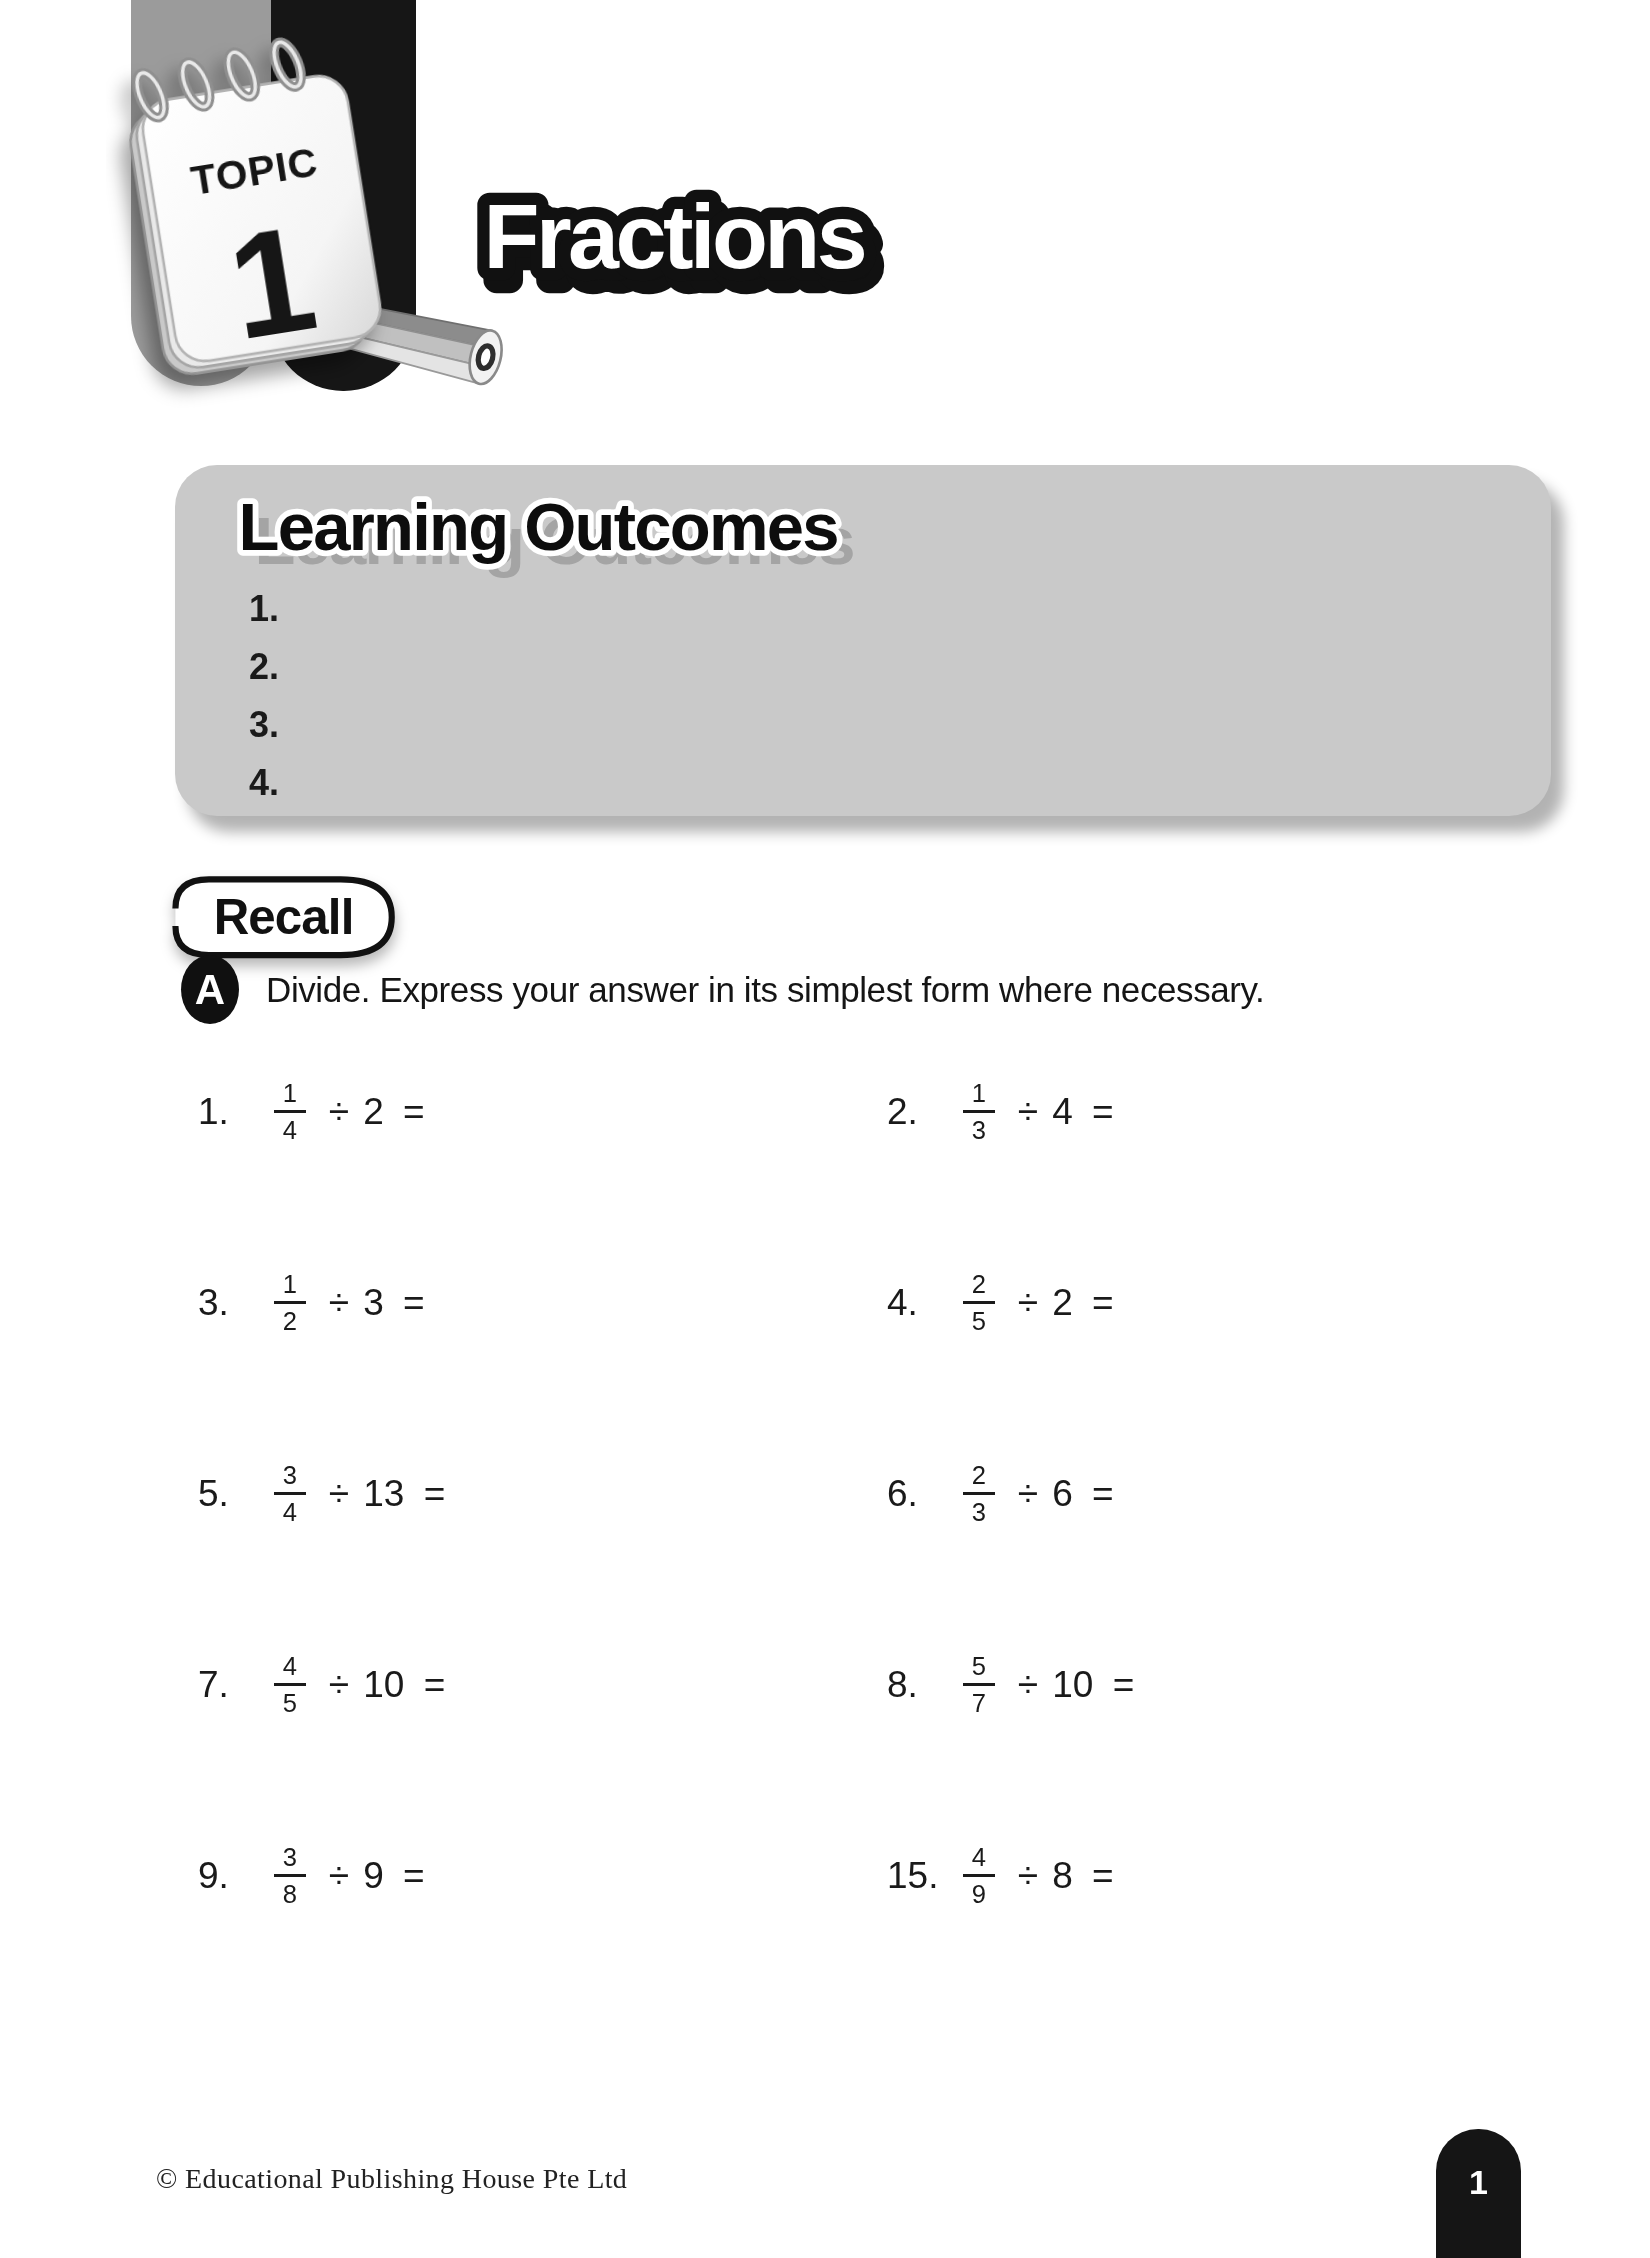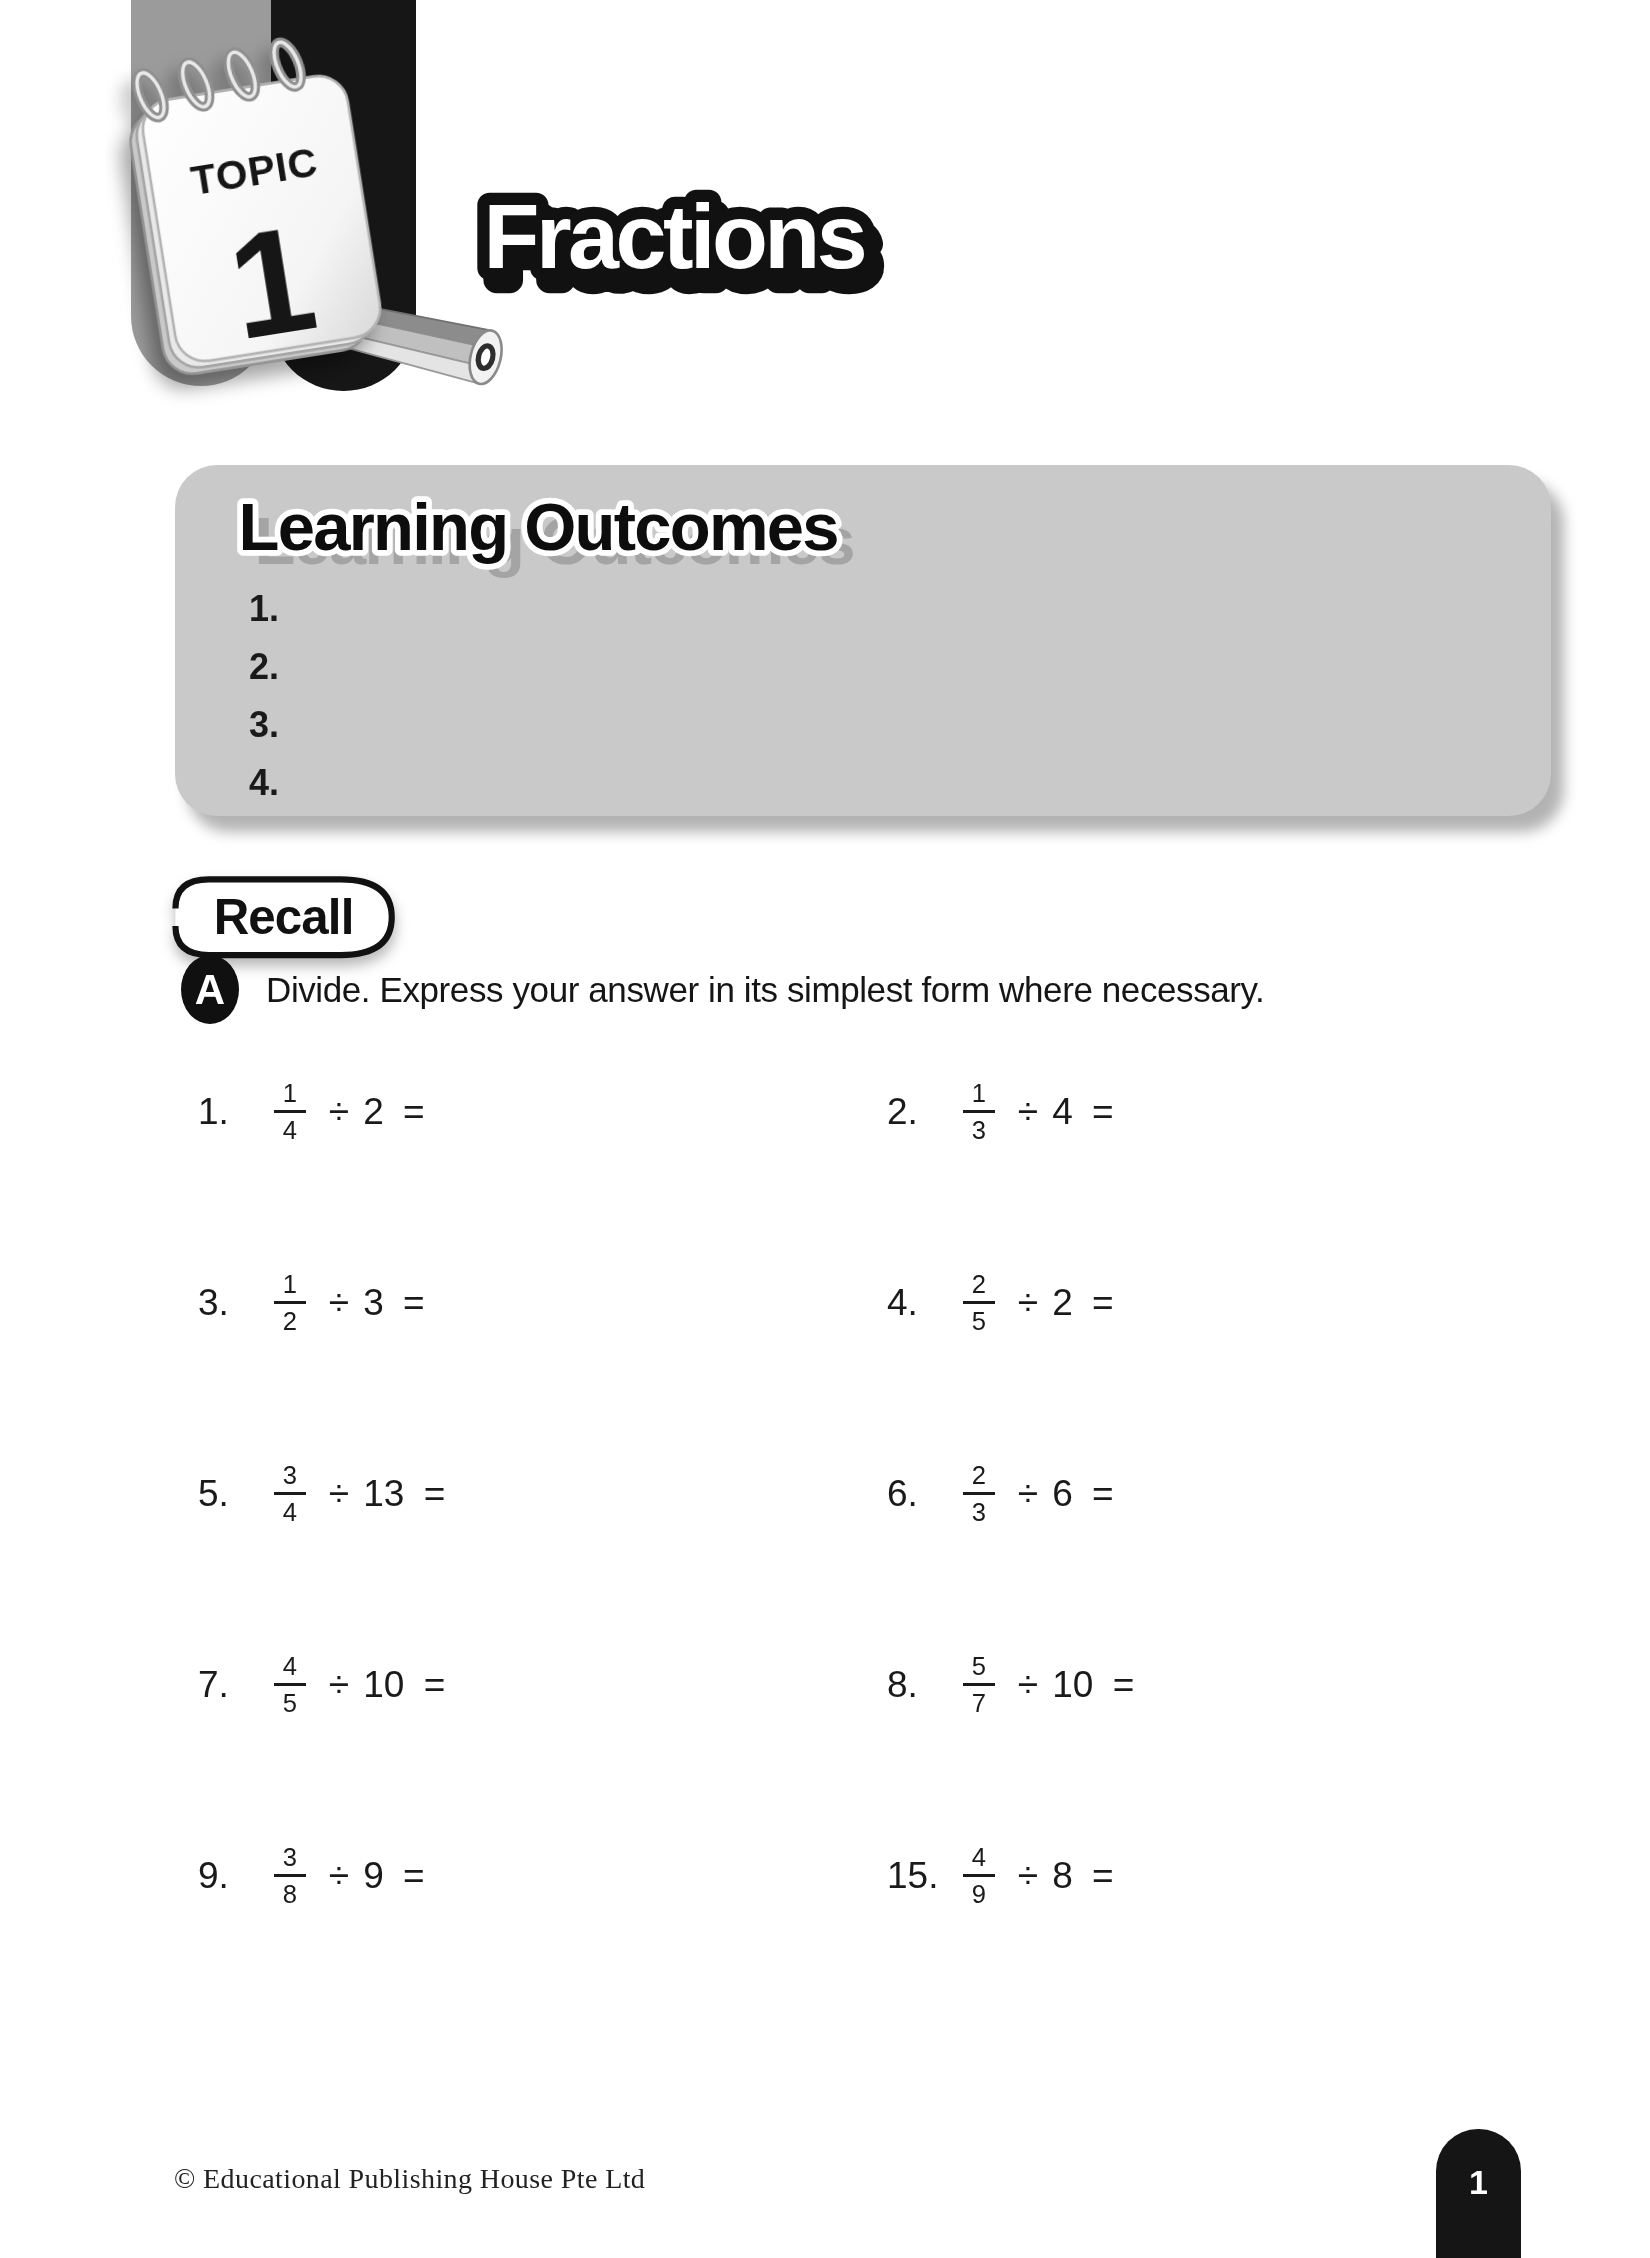--- a/index.html
+++ b/index.html
@@ -63,21 +63,21 @@
   .frac { display:inline-flex; flex-direction:column; align-items:center; font-size:25.6px; line-height:1.1; color:#1a1a1a; }
   .fnum, .fden { padding:0 8.8px; }
   .fbar { align-self:stretch; height:2.6px; background:#1a1a1a; margin:3.5px 0; }
   .op  { margin:0 14px 0 23px; font-size:37px; color:#1a1a1a; }
   .divisor { font-size:37px; color:#1a1a1a; }
   .eq  { margin-left:19.4px; font-size:37px; color:#1a1a1a; }
 
   
   .copyright {
     position:absolute; left:156px; top:2163px;
-    font-family:"Liberation Serif", serif; font-size:28px; color:#222; letter-spacing:0.4px;margin-left:18px;
+    font-family:"Liberation Serif", serif; font-size:28px; color:#222; letter-spacing:0.4px;
   }
   .page-tab {
     position:absolute; left:1436px; top:2129px; width:85px; height:130px;
     background:#151515; border-radius:42px 42px 0 0;
     display:flex; justify-content:center; align-items:flex-start;
   }
   .page-tab span { margin-top:34px; color:#fff; font-size:34px; font-weight:bold; }
 
   
   .badge-art text { font-family:"Liberation Sans", sans-serif; font-weight:bold; fill:#161616; }

